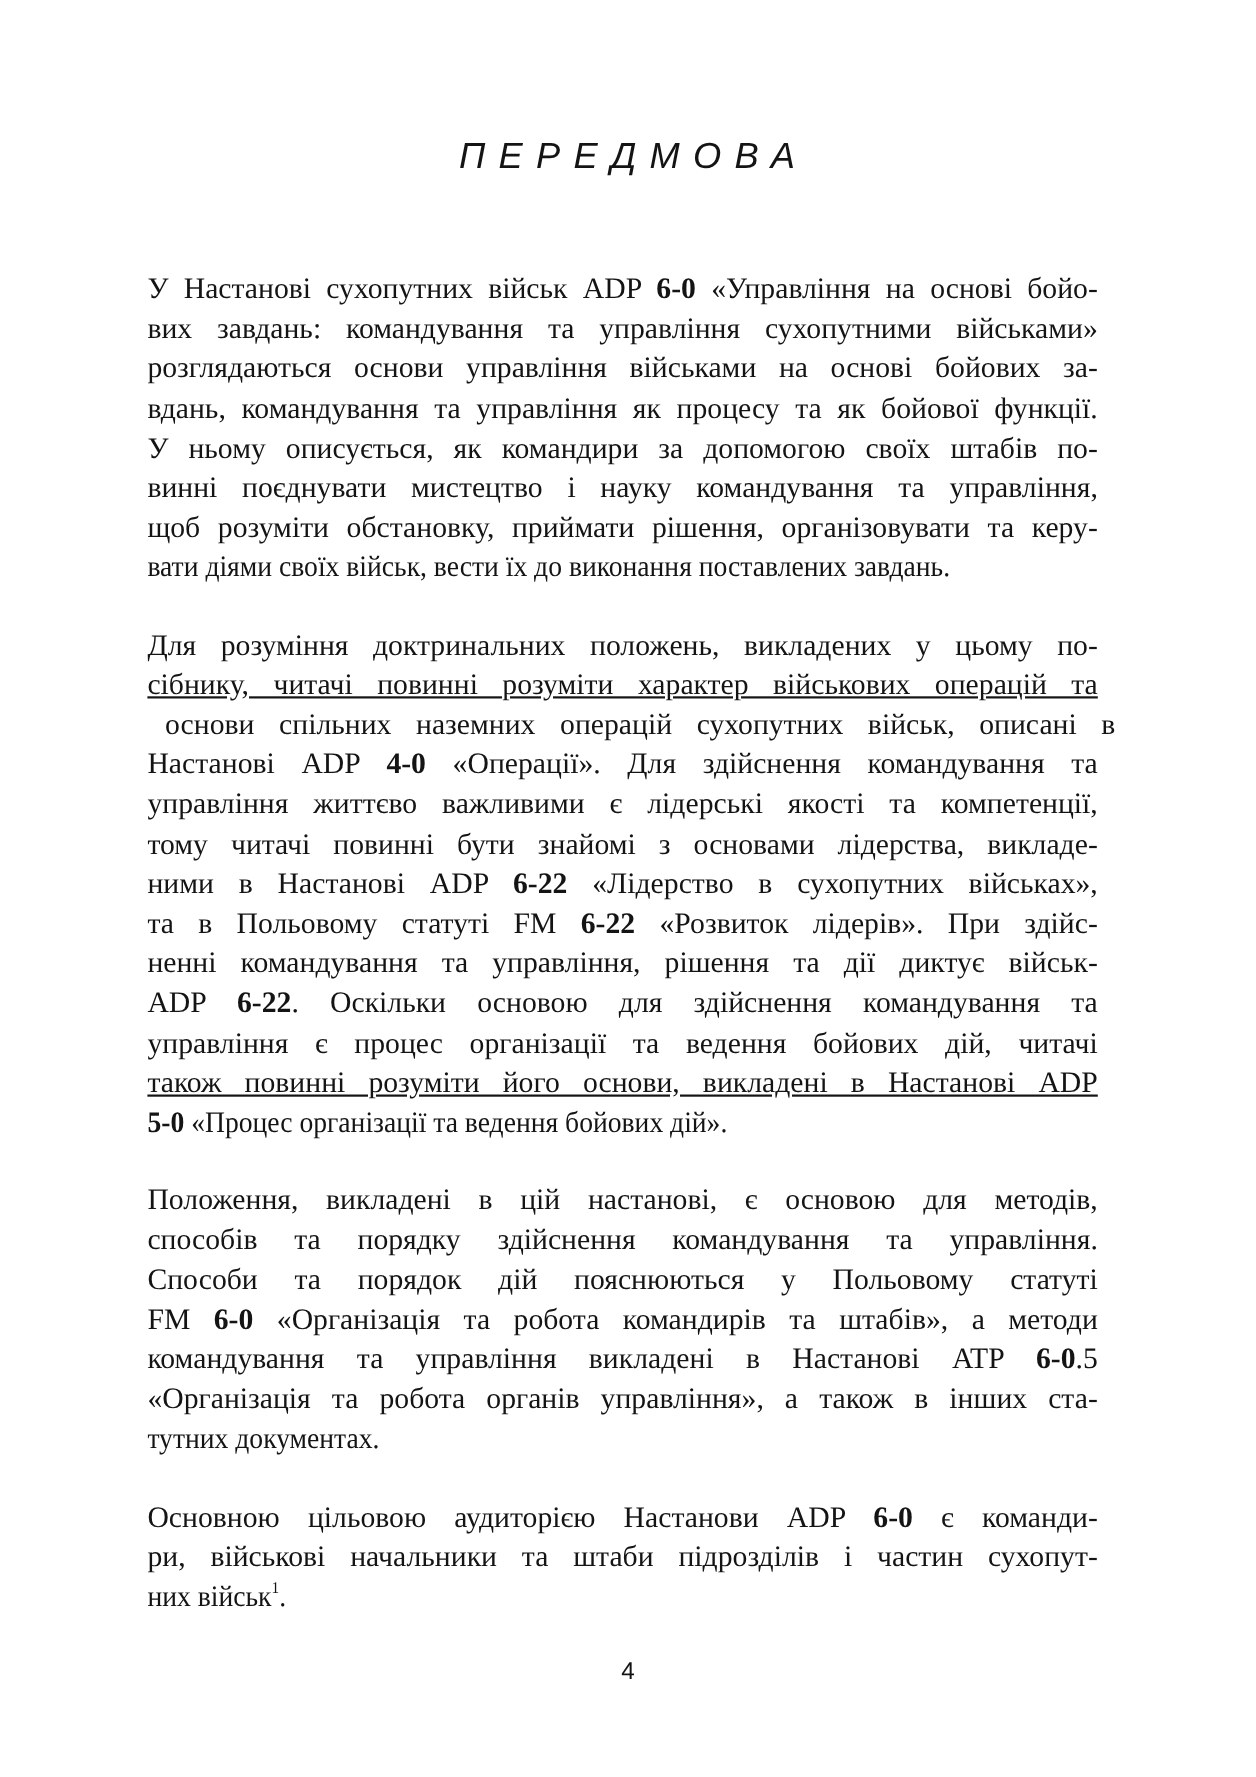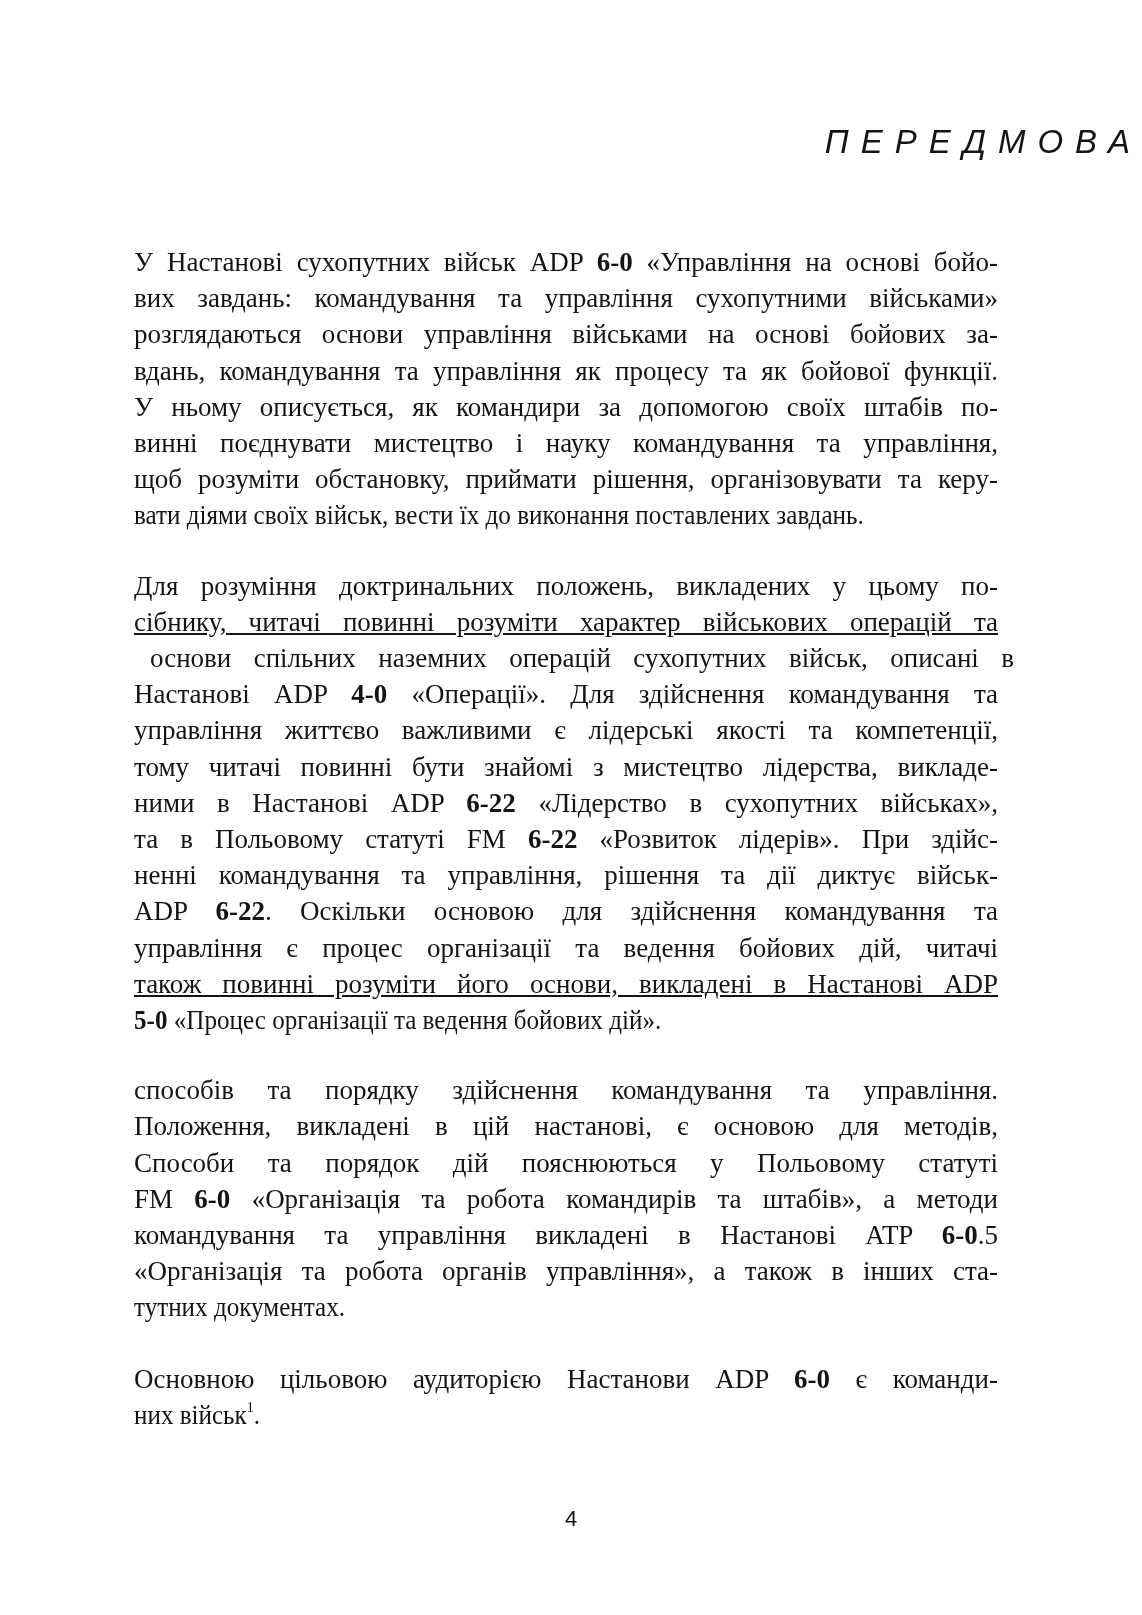--- a/index.html
+++ b/index.html
@@ -18,21 +18,21 @@
       position: absolute;
       left: 0; top: 0;
       width: 1142px;
       height: 1615px;
     }
     .heading {
       position: absolute;
       top: 122px;
       left: 0;
       width: 1142px;
-      text-align: right;
+      text-align: center;
       font-family: "Liberation Sans", sans-serif;
       font-style: italic;
       font-weight: normal;
       font-size: 33px;
       letter-spacing: 12px;
       line-height: 40px;
       margin: 0;
       padding-left: 10px;
       box-sizing: border-box;
     }
@@ -98,40 +98,41 @@
         <span class="line" style="display: block; width: 864px;">щоб розуміти обстановку, приймати рішення, організовувати та керу-</span>
         <span class="line last" style="display: block; transform: scaleX(0.93); transform-origin: left top;">вати діями своїх військ, вести їх до виконання поставлених завдань.</span>
       </div>
     <div class="gap1"></div>
     <div class="para">
         <span class="line" style="display: block; width: 864px;">Для розуміння доктринальних положень, викладених у цьому по-</span>
         <span class="line" style="display: block; width: 864px; text-decoration: underline;">сібнику, читачі повинні розуміти характер військових операцій та</span>
         <span class="line" style="display: block; width: 864px; margin-left: 16px;">основи спільних наземних операцій сухопутних військ, описані в</span>
         <span class="line" style="display: block; width: 864px;">Настанові ADP <b>4-0</b> «Операції». Для здійснення командування та</span>
         <span class="line" style="display: block; width: 864px;">управління життєво важливими є лідерські якості та компетенції,</span>
-        <span class="line" style="display: block; width: 864px;">тому читачі повинні бути знайомі з мистецтво лідерства, викладе-</span>
+        <span class="line" style="display: block; width: 864px;">тому читачі повинні бути знайомі з основами лідерства, викладе-</span>
         <span class="line" style="display: block; width: 864px;">ними в Настанові ADP <b>6-22</b> «Лідерство в сухопутних військах»,</span>
         <span class="line" style="display: block; width: 864px;">та в Польовому статуті FM <b>6-22</b> «Розвиток лідерів». При здійс-</span>
         <span class="line" style="display: block; width: 864px;">ненні командування та управління, рішення та дії диктує військ-</span>
         <span class="line" style="display: block; width: 864px;">ADP <b>6-22</b>. Оскільки основою для здійснення командування та</span>
         <span class="line" style="display: block; width: 864px;">управління є процес організації та ведення бойових дій, читачі</span>
         <span class="line" style="display: block; width: 864px; text-decoration: underline;">також повинні розуміти його основи, викладені в Настанові ADP</span>
         <span class="line last" style="display: block; transform: scaleX(0.93); transform-origin: left top;"><b>5-0</b> «Процес організації та ведення бойових дій».</span>
       </div>
     <div class="gap2"></div>
     <div class="para">
+        <span class="line" style="display: block; width: 864px;">Положення, викладені в цій настанові, є основою для методів,</span>
         <span class="line" style="display: block; width: 864px;">способів та порядку здійснення командування та управління.</span>
-        <span class="line" style="display: block; width: 864px;">Положення, викладені в цій настанові, є основою для методів,</span>
         <span class="line" style="display: block; width: 864px;">Способи та порядок дій пояснюються у Польовому статуті</span>
         <span class="line" style="display: block; width: 864px;">FM <b>6-0</b> «Організація та робота командирів та штабів», а методи</span>
         <span class="line" style="display: block; width: 864px;">командування та управління викладені в Настанові ATP <b>6-0</b>.5</span>
         <span class="line" style="display: block; width: 864px;">«Організація та робота органів управління», а також в інших ста-</span>
         <span class="line last" style="display: block; transform: scaleX(0.93); transform-origin: left top;">тутних документах.</span>
       </div>
     <div class="gap3"></div>
     <div class="para">
         <span class="line" style="display: block; width: 864px;">Основною цільовою аудиторією Настанови ADP <b>6-0</b> є команди-</span>
+        <span class="line" style="display: block; width: 864px;">ри, військові начальники та штаби підрозділів і частин сухопут-</span>
         <span class="line last" style="display: block; transform: scaleX(0.93); transform-origin: left top;">них військ<sup>1</sup>.</span>
       </div>
   </div>
 
   <div class="page-number">4</div>
 </div>
 
 </body></html>

